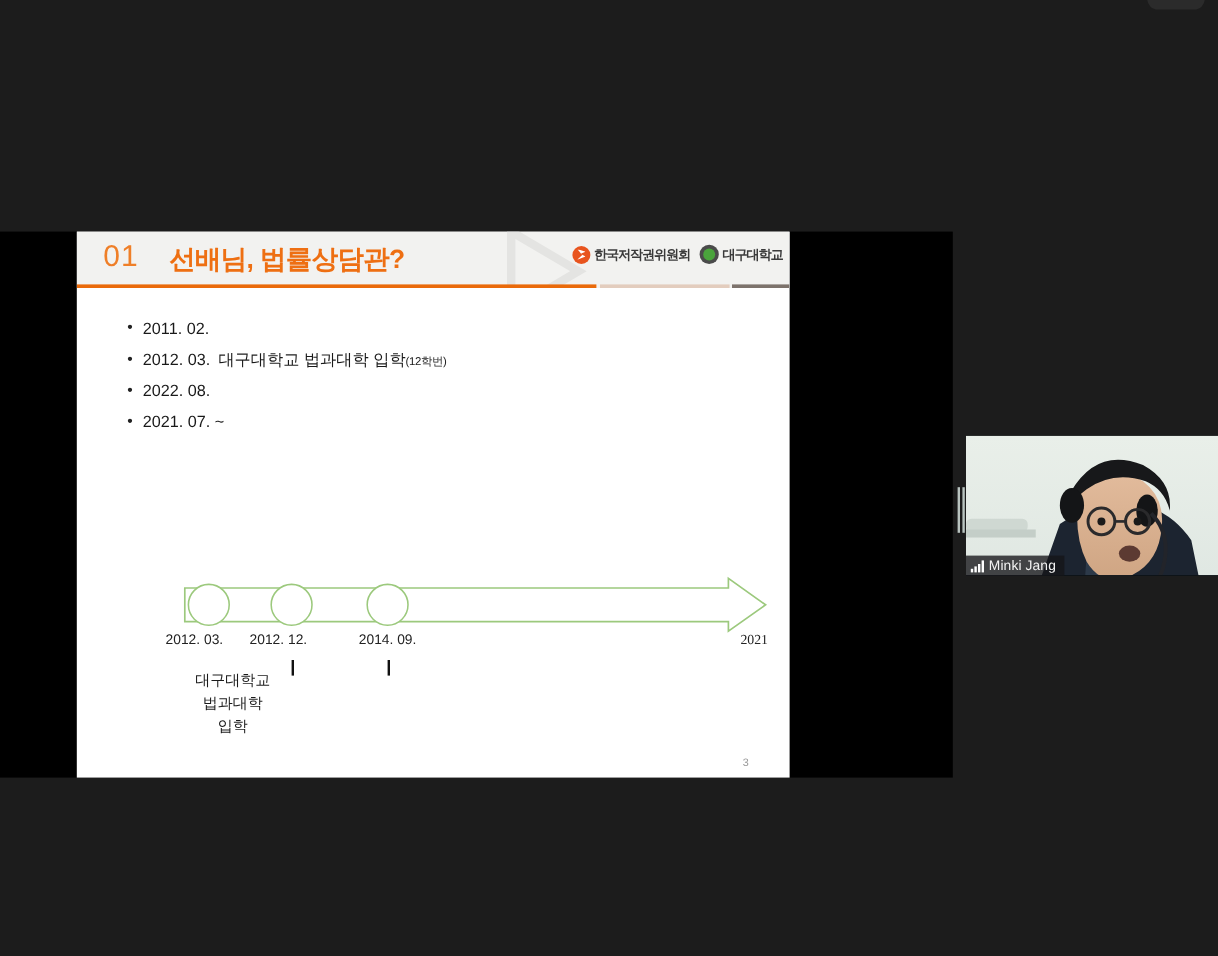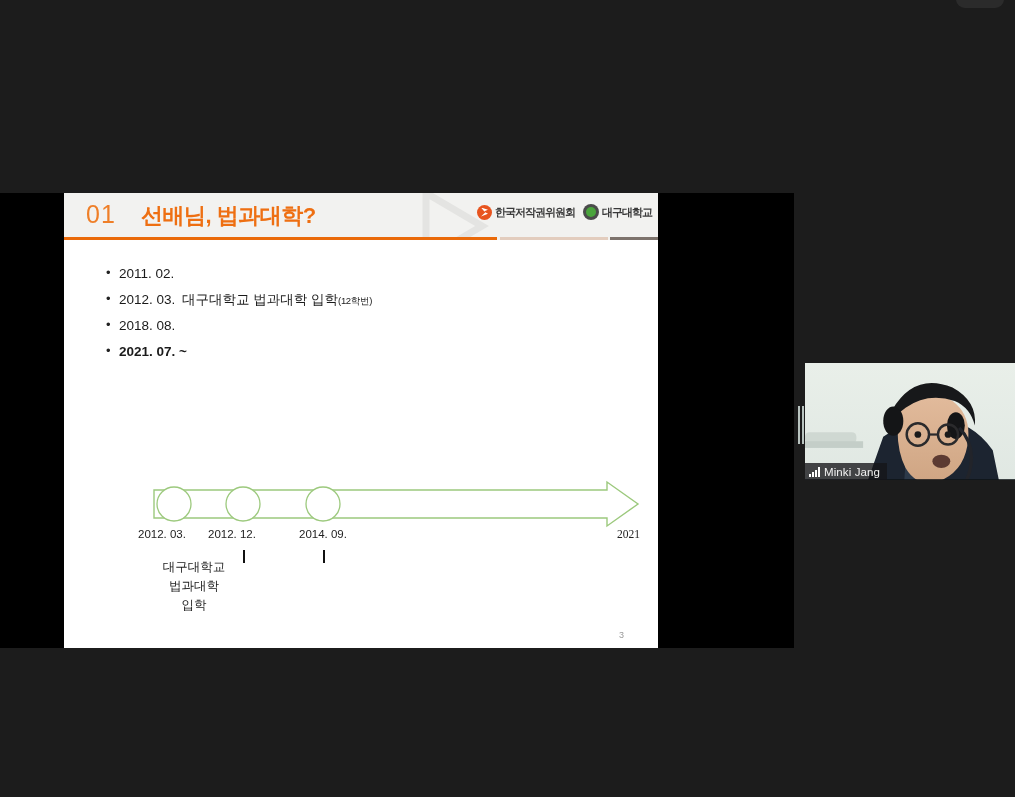--- a/index.html
+++ b/index.html
@@ -169,21 +169,21 @@
     line-height: 1.42;
     color: #222;
   }
   .bdate {
     flex: 0 0 63px;
     white-space: nowrap;
   }
   .btext { flex: 1 1 auto; }
   .btext .sub { font-size: 9.5px; letter-spacing: -0.3px; }
   .btext .line { display: block; }
-  .brow.inline .bdate { flex: 0 0 auto; margin-right: 20px; font-weight: bold; }
+  .brow.inline .bdate { flex: 0 0 auto; margin-right: 20px; }
 
   
   .timeline {
     position: absolute;
     left: 88px;
     top: 240px;
     width: 490px;
     height: 110px;
   }
   .tl-arrow { position: absolute; left: 0; top: 0; }
@@ -287,21 +287,21 @@
 
     <div class="slide-header">
 
       <div class="watermark-tri">
         <svg width="120" height="75" viewBox="0 0 120 75">
           <path d="M14 4 L14 70 L70 37 Z" fill="none" stroke="#e4e4e2" stroke-width="7"></path>
         </svg>
       </div>
 
       <div class="hdr-num">01</div>
-      <div class="hdr-title">선배님, 법과대학?</div>
+      <div class="hdr-title">선배님, 법률상담관?</div>
 
       <div class="logo-wrap">
         <div class="logo-item">
           <span class="logo-mark-kcc"></span>
           <span class="logo-text">한국저작권위원회</span>
         </div>
         <div class="logo-item">
           <span class="logo-mark-du"></span>
           <span class="logo-text">대구대학교</span>
         </div>
@@ -321,21 +321,21 @@
           </div>
           <div class="brow">
             <span class="bdot">•</span>
             <span class="bdate">2012. 03.</span>
             <span class="btext">
               <span class="line">대구대학교 법과대학 입학<span class="sub">(12학번)</span></span>
             </span>
           </div>
           <div class="brow">
             <span class="bdot">•</span>
-            <span class="bdate">2018. 08.</span>
+            <span class="bdate">2022. 08.</span>
           </div>
           <div class="brow inline">
             <span class="bdot">•</span>
             <span class="bdate">2021. 07. ~</span>
           </div>
         </div>
 
       <div class="timeline">
         <div class="tl-arrow">
           <svg width="490" height="48" viewBox="0 0 490 48">

